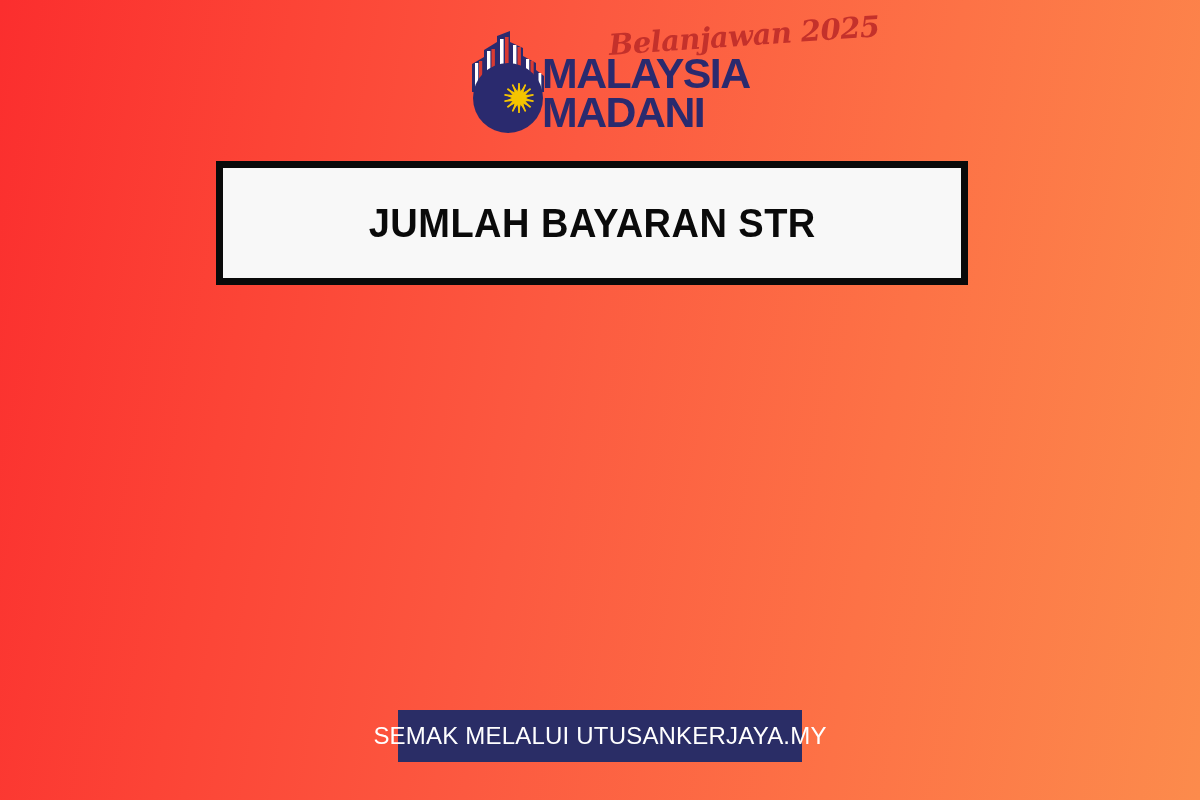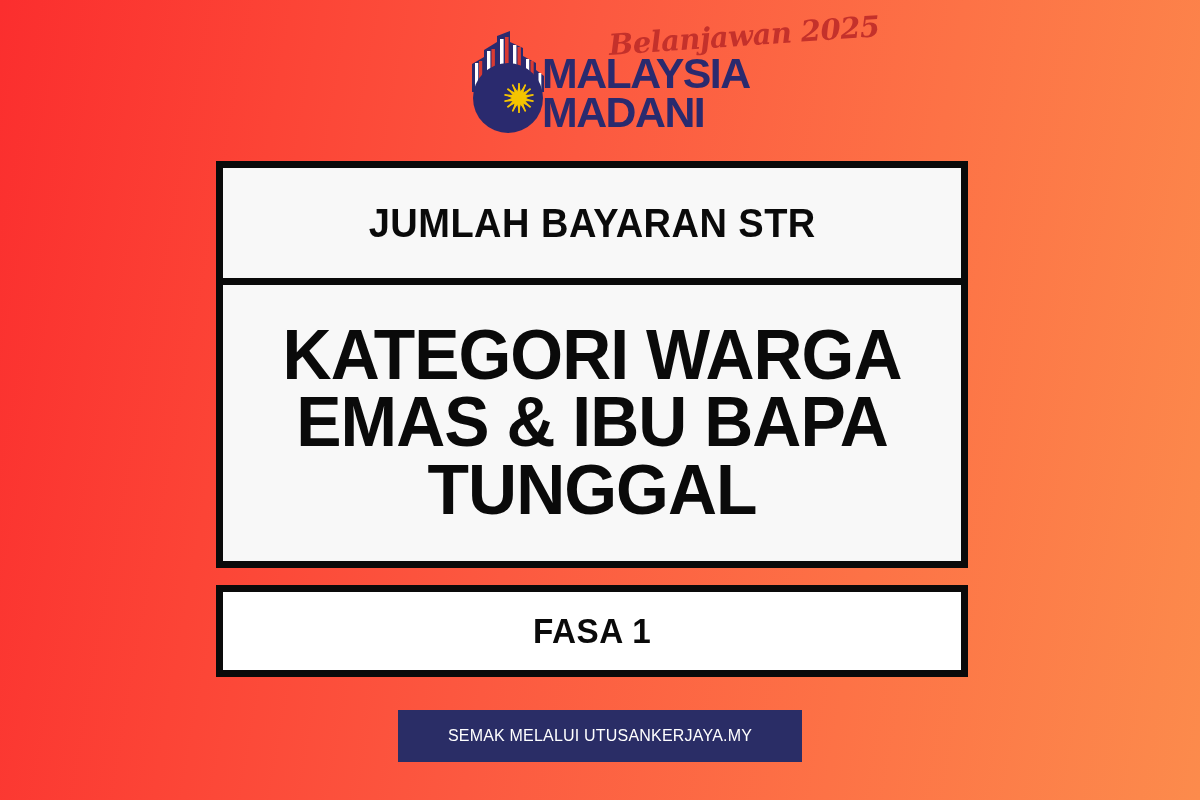--- a/index.html
+++ b/index.html
@@ -130,21 +130,21 @@
     position:absolute;
     left:398px; top:710px;
     width:404px; height:52px;
     background:#2A2D66;
     display:flex;
     align-items:center;
     justify-content:center;
   }
   .footer-text {
     font-family:"Liberation Sans", sans-serif;
-    font-size:16px;
+    font-size:24px;
     font-weight:400;
     color:#FFFFFF;
     letter-spacing:0.2px;
     white-space:nowrap;
   }
 </style>
 </head>
 <body>
 
 <div id="poster">
@@ -220,29 +220,19 @@
       <div class="script-word">Belanjawan 2025</div>
       <div class="brand-line brand-1">MALAYSIA</div>
       <div class="brand-line brand-2">MADANI</div>
     </div>
   </div>
 
   <div class="panel panel-title">
     <div class="panel-text t-title">JUMLAH BAYARAN STR</div>
   </div>
 
-  <div class="panel panel-headline">
-    <div class="panel-text t-headline">
-      <span class="hl-line">KATEGORI WARGA</span>
-      <span class="hl-line">EMAS &amp; IBU BAPA</span>
-      <span class="hl-line">TUNGGAL</span>
-    </div>
-  </div>
-
-  <div class="panel panel-phase">
-    <div class="panel-text t-phase">FASA 1</div>
-  </div>
+
 
   <div class="footer-bar">
     <div class="footer-text">SEMAK MELALUI UTUSANKERJAYA.MY</div>
   </div>
 
 </div>
 
 </body></html>

